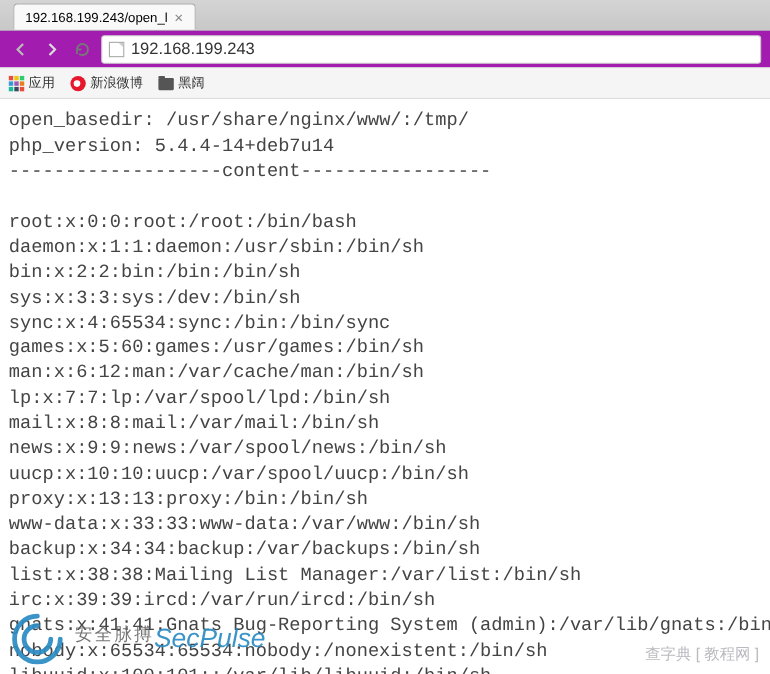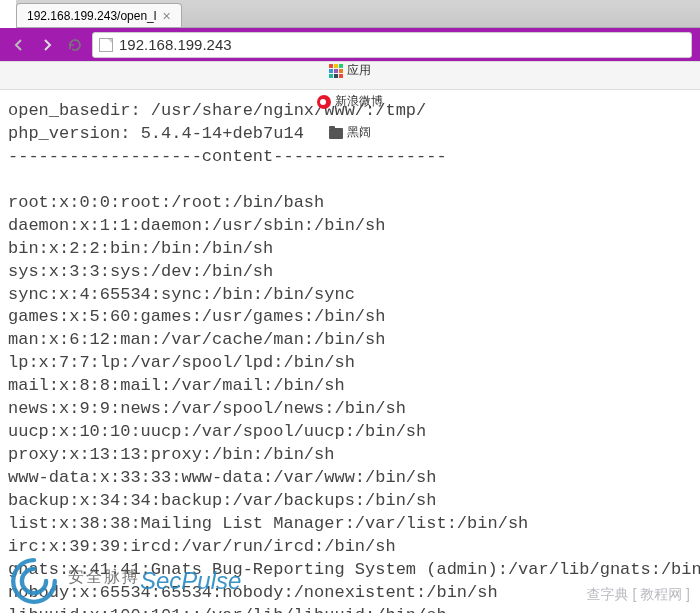--- a/index.html
+++ b/index.html
@@ -9,23 +9,22 @@
       width: 700px;
       height: 613px;
       overflow: hidden;
       position: relative;
     }
     .tab-bar {
       height: 28px;
       background: linear-gradient(to bottom, #d4d4d4, #c8c8c8);
       display: flex;
       align-items: flex-end;
-      padding-left: 0;
+      padding-left: 12px;
       border-bottom: 1px solid #aaa;
-      margin-left: 16px;
     }
     .tab {
       background: #f9f9f9;
       border: 1px solid #aaa;
       border-bottom: none;
       border-radius: 4px 4px 0 0;
       padding: 4px 10px;
       font-size: 12px;
       display: flex;
       align-items: center;
@@ -91,21 +90,20 @@
     }
     .bookmarks-bar {
       height: 28px;
       background: #f5f5f5;
       border-bottom: 1px solid #ddd;
       display: flex;
       align-items: center;
       padding: 0 8px;
       gap: 14px;
       font-size: 12px;
-      flex-direction: column;
     }
     .apps-icon {
       display: inline-grid;
       grid-template-columns: repeat(3, 4px);
       grid-template-rows: repeat(3, 4px);
       gap: 1px;
     }
     .apps-icon span:nth-child(1){background:#e74c3c;}
     .apps-icon span:nth-child(2){background:#f1c40f;}
     .apps-icon span:nth-child(3){background:#2ecc71;}

